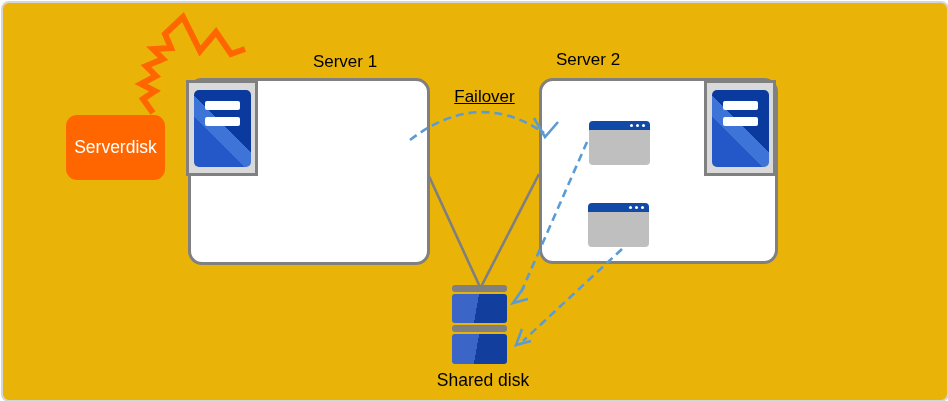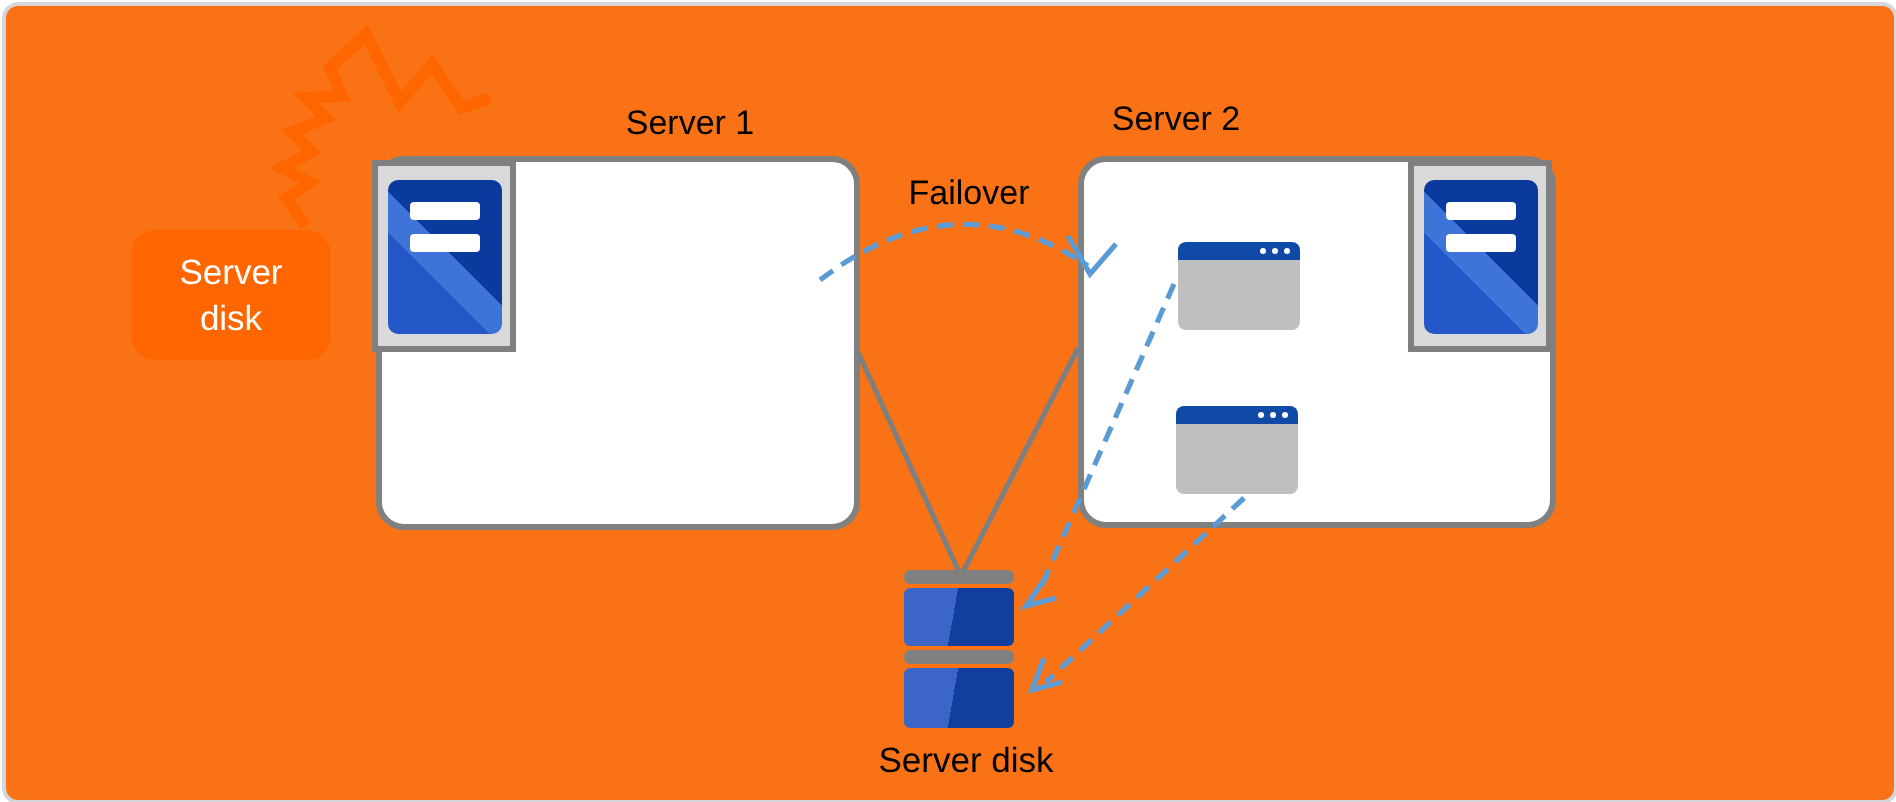--- a/index.html
+++ b/index.html
@@ -1,19 +1,19 @@
 <!DOCTYPE html>
 <html style="--orange: #FF6600; --canvas-border: #D6D6DA; --panel-border: #808080; --panel-gray: #D9D9D9; --gray-line: #7F7F7F; --icon-body-gray: #BFBFBF; --titlebar-blue: #1149A6; --tower-blue-mid: #2458C8; --tower-blue-light: #3E73D8; --tower-blue-dark: #0B3A9E; --disk-blue-light: #3B66C8; --disk-blue-dark: #123F9E; --dash-blue: #5B9BD5;"><head>
 <meta charset="utf-8">
 <style>
   html,body{margin:0;padding:0;background:#fff;}
   .stage{
     position:relative;width:944px;height:397px;margin:1px;
     border:2px solid var(--canvas-border);border-radius:8px;
-    background:#f97316;overflow:hidden;
+    background:#eab308;overflow:hidden;
     font-family:"Liberation Sans", sans-serif;color:#000;
   }
   .abs{position:absolute;}
   .label{font-size:17px;line-height:20px;text-align:center;white-space:nowrap;}
   .server-box{
     border:3px solid var(--panel-border);border-radius:14px;background:#fff;z-index:1;
   }
   .icon-panel{
     background:var(--panel-gray);border:3px solid var(--panel-border);z-index:2;
     display:flex;align-items:center;justify-content:center;
@@ -23,21 +23,21 @@
     background:linear-gradient(45deg, var(--tower-blue-mid) 0 38%, var(--tower-blue-light) 38% 53%, var(--tower-blue-dark) 53%);
     position:relative;
   }
   .tower .slot{
     position:absolute;left:11px;width:35px;height:9px;background:#fff;border-radius:2px;
   }
   .slot1{top:11px;} .slot2{top:27px;}
   .callout{
     left:63px;top:112px;width:99px;height:65px;border-radius:11px;
     background:var(--orange);color:#fff;z-index:3;
-    display:flex;flex-direction:column;align-items:center;justify-content:center;
+    display:flex;flex-direction:row;align-items:center;justify-content:center;
     font-size:17.5px;line-height:23px;
   }
   .app-window{
     width:61px;height:44px;border-radius:4px;overflow:hidden;z-index:2;
     display:flex;flex-direction:column;
   }
   .app-titlebar{height:9px;background:var(--titlebar-blue);position:relative;flex:0 0 auto;}
   .app-body{flex:1;background:var(--icon-body-gray);}
   .dots{position:absolute;right:5px;top:3px;display:flex;gap:3px;}
   .dots i{width:3px;height:3px;border-radius:50%;background:#fff;display:block;}
@@ -64,21 +64,21 @@
 
   <div class="abs server-box" style="left:536px;top:75px;width:233px;height:180px;"></div>
   <div class="abs label" style="left:522px;top:47px;width:126px;">Server 2</div>
   <div class="abs icon-panel" style="left:701px;top:77px;width:66px;height:90px;">
     <div class="tower">
       <span class="slot slot1"></span>
       <span class="slot slot2"></span>
     </div>
   </div>
 
-  <div class="abs label" style="left:419px;top:84px;width:125px;">Failover</div>
+  <div class="abs label" style="left:419px;top:84px;width:125px;text-decoration:underline;">Failover</div>
 
   <div class="abs callout">
     <span>Server</span>
     <span>disk</span>
   </div>
 
   <div class="abs label" style="left:565px;top:92px;width:135px;">Application A</div>
   <div class="abs app-window" style="left:586px;top:118px;">
     <div class="app-titlebar">
       <span class="dots">
@@ -99,21 +99,21 @@
           <i></i>
         </span>
     </div>
     <div class="app-body"></div>
   </div>
 
   <div class="abs disk-cap" style="top:282px;"></div>
   <div class="abs disk-platter" style="top:291px;"></div>
   <div class="abs disk-cap" style="top:322px;"></div>
   <div class="abs disk-platter" style="top:331px;height:30px;"></div>
-  <div class="abs label" style="left:405px;top:367px;width:150px;font-size:17.5px;">Server disk</div>
+  <div class="abs label" style="left:405px;top:367px;width:150px;font-size:17.5px;">Shared disk</div>
 
   <svg class="overlay" width="944" height="397" viewBox="0 0 944 397">
 
     <polyline points="150,110 140,96 152,88 138,81 153,73 143,63 160,56 150,46 168,45 162,31 180,14 197,48 213,29 228,51 242,46" fill="none" stroke="var(--orange)" stroke-width="6" stroke-linejoin="miter"></polyline>
 
     <path d="M 407 137 Q 475 85 541 130" fill="none" stroke="var(--dash-blue)" stroke-width="2.6" stroke-dasharray="8 5"></path>
     <polyline points="531,115 542,134 555,119" fill="none" stroke="var(--dash-blue)" stroke-width="2.6"></polyline>
 
     <line x1="425" y1="171" x2="477" y2="284" stroke="var(--gray-line)" stroke-width="2.6"></line>
     <line x1="536" y1="171" x2="478" y2="284" stroke="var(--gray-line)" stroke-width="2.6"></line>

